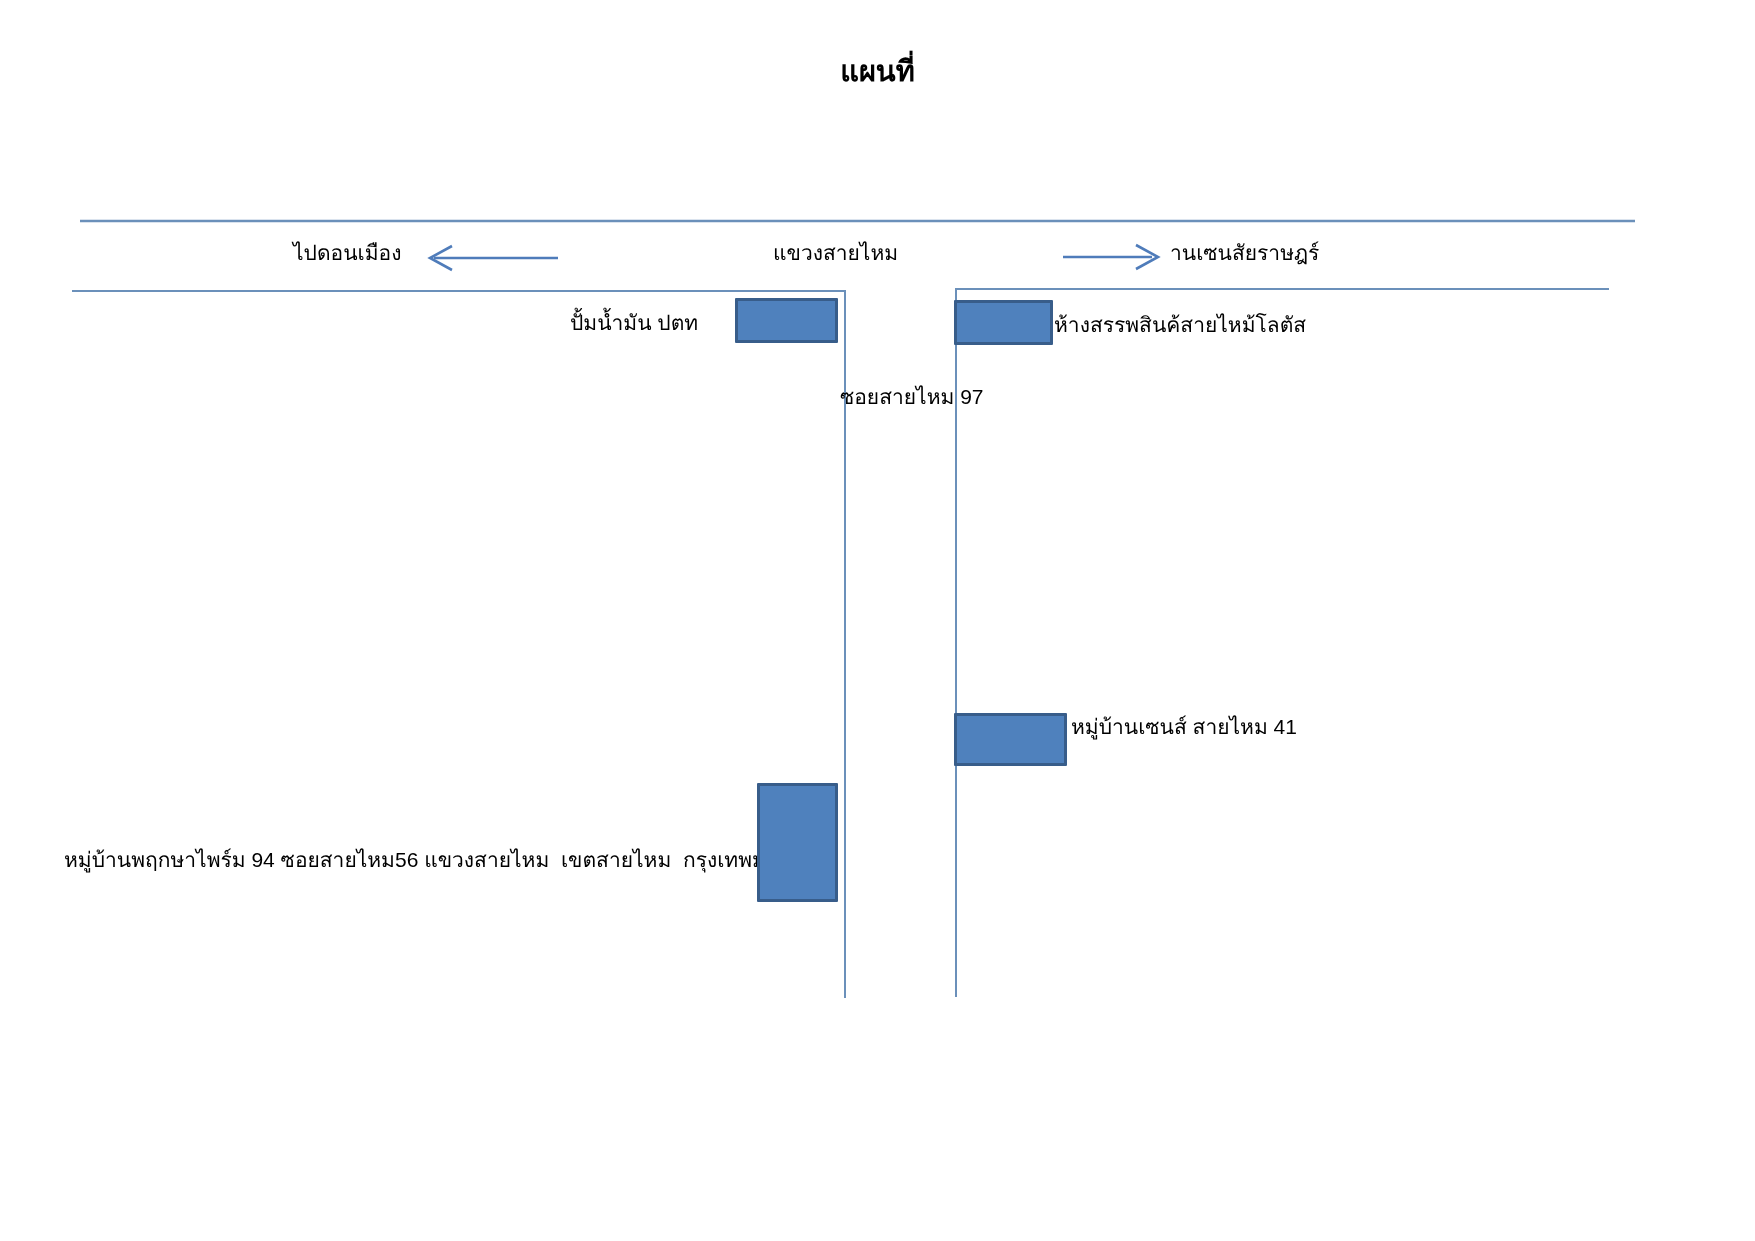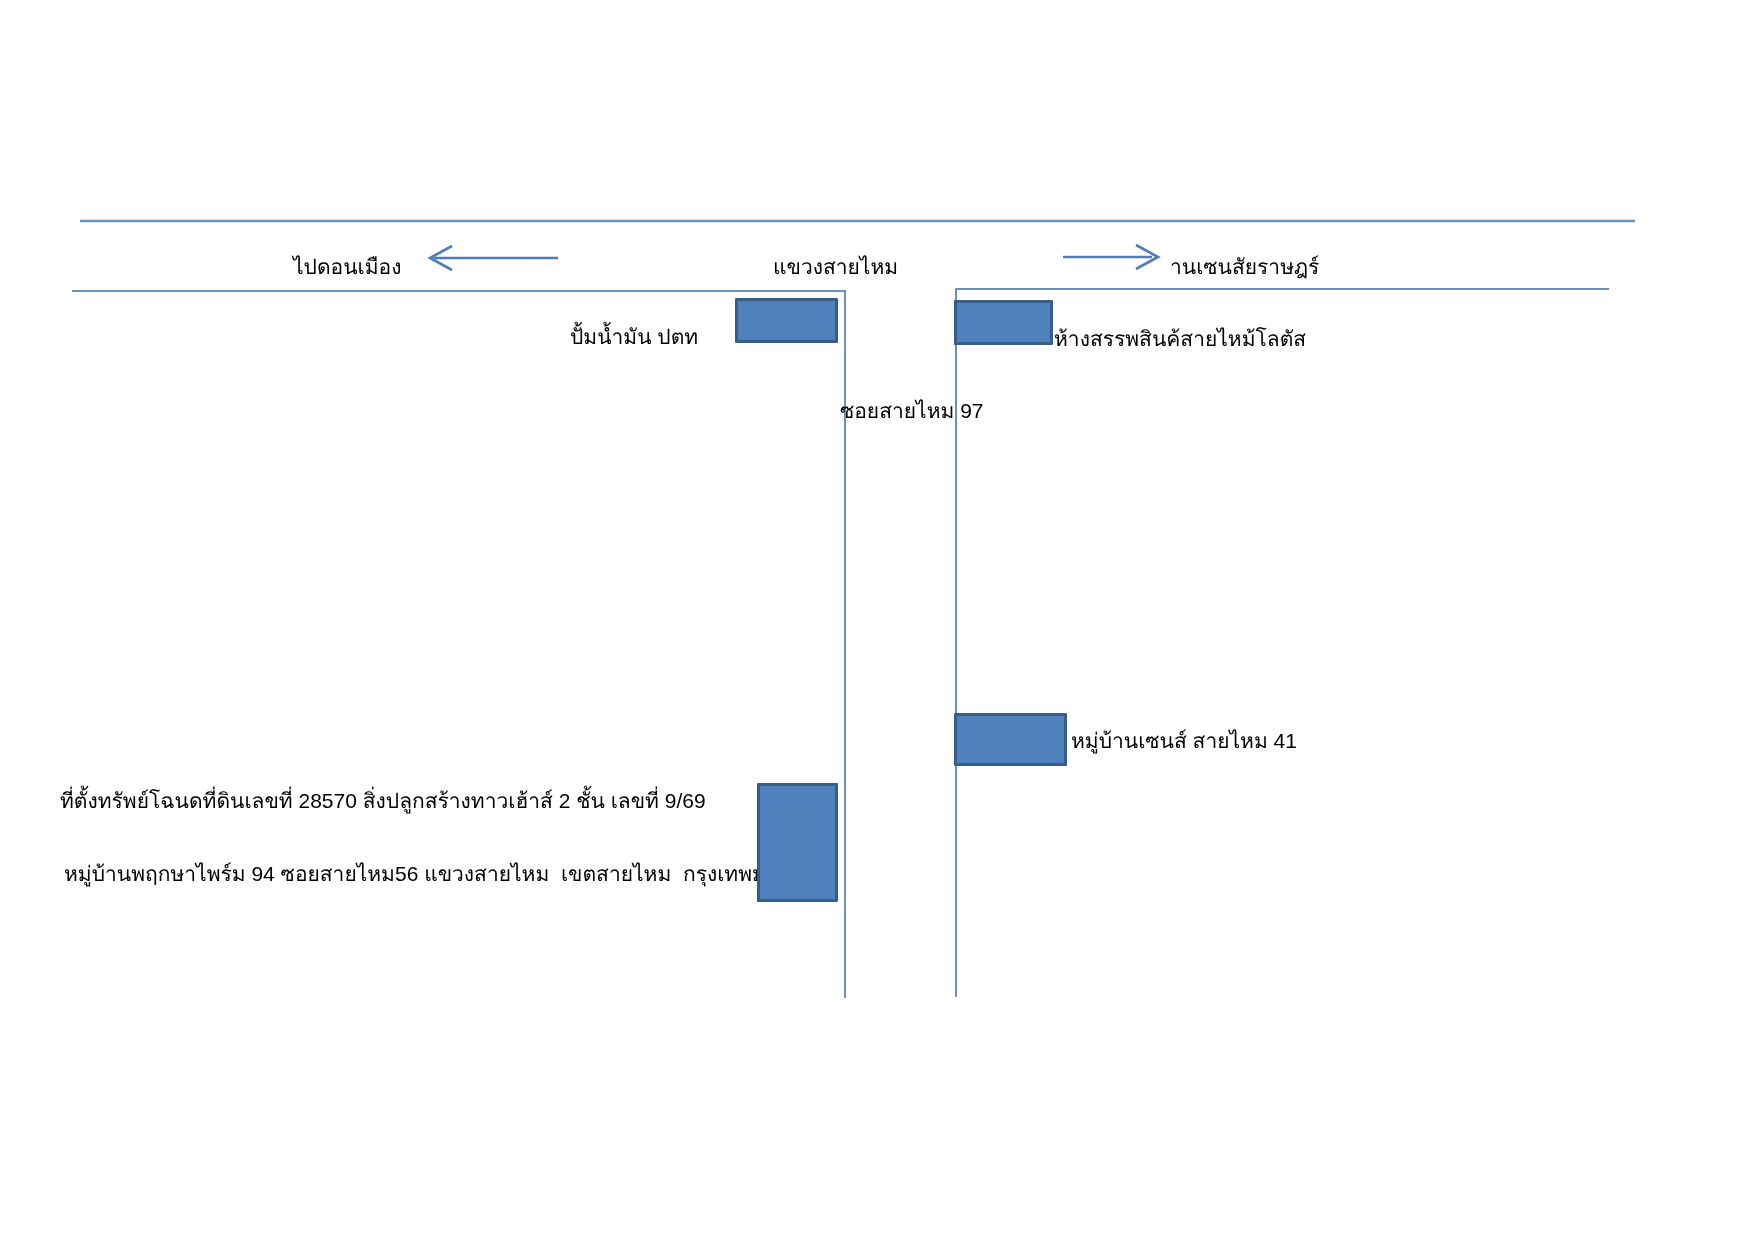--- a/index.html
+++ b/index.html
@@ -30,21 +30,20 @@
     stroke: var(--arrow-color, #4f7cba);
     fill: none;
   }
   .label {
     position: absolute;
     z-index: 2;
     font-size: 21px;
     line-height: 30px;
     white-space: pre;
     color: var(--text-color, #000);
-    margin-top: 14px;
   }
   #page-title {
     position: absolute;
     left: 0; right: 0;
     top: 48px;
     text-align: center;
     font-size: 29px;
     font-weight: bold;
     z-index: 2;
     white-space: pre;
@@ -57,20 +56,21 @@
     box-sizing: border-box;
     border-radius: 1px;
   }
   .align-right { text-align: left; }
 </style>
 </head>
 <body>
 
 <div id="map-page">
 
+  <div id="page-title">แผนที่</div>
 
   <svg id="roads-svg" viewBox="0 0 1755 1241" xmlns="http://www.w3.org/2000/svg">
 
     <line class="road-line" x1="80" y1="221" x2="1635" y2="221" stroke-width="2.6"></line>
 
     <path class="road-line" d="M72,291 L845,291 L845,998" stroke-width="2"></path>
 
     <path class="road-line" d="M1609,289 L956,289 L956,997" stroke-width="2"></path>
 
     <g>
@@ -92,17 +92,16 @@
   <div class="shape-box" style="left:735px; top:298px; width:103px; height:45px;"></div>
 
   <div class="shape-box" style="left:954px; top:300px; width:99px; height:45px;"></div>
   <div class="label" style="left:1054px; top:310px;">ห้างสรรพสินค้สายไหม้โลตัส</div>
 
   <div class="label" style="left:840px; top:382px;">ซอยสายไหม 97</div>
 
   <div class="shape-box" style="left:954px; top:713px; width:113px; height:53px;"></div>
   <div class="label" style="left:1071px; top:712px;">หมู่บ้านเซนส์ สายไหม 41</div>
 
-  <div class="label" style="left:60px; top:772px;">ที่ตั้งทรัพย์โฉนดที่ดินเลขที่ 28570 สิ่งปลูกสร้างทาวเฮ้าส์ 2 ชั้น เลขที่ 9/69</div>
   <div class="label" style="left:64px; top:845px;">หมู่บ้านพฤกษาไพร์ม 94 ซอยสายไหม56 แขวงสายไหม  เขตสายไหม  กรุงเทพมหานคร</div>
   <div class="shape-box" style="left:757px; top:783px; width:81px; height:119px;"></div>
 
 </div>
 
 </body></html>

